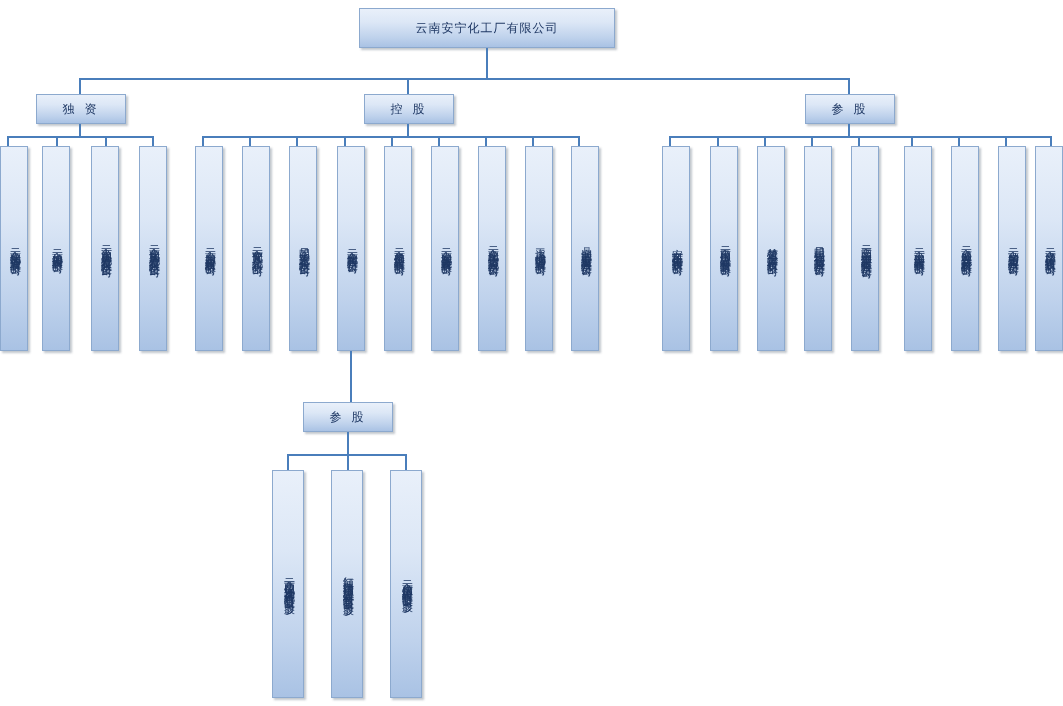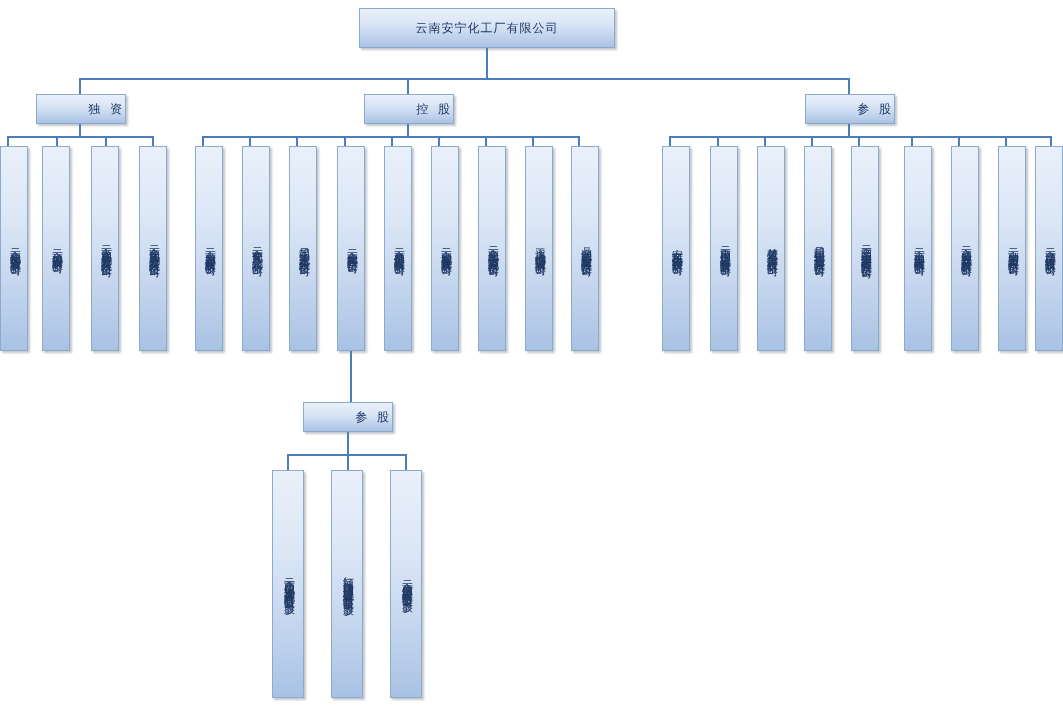--- a/index.html
+++ b/index.html
@@ -38,21 +38,21 @@
     overflow: hidden;
   }
 
   
   .hbox {
     font-size: 12px;
     letter-spacing: 1px;
     white-space: nowrap;
     text-align: center;
   }
-  .catbox { font-size: 12px; letter-spacing: 3px; justify-content: flex-end; }
+  .catbox { font-size: 12px; letter-spacing: 3px; }
 
   
   .vbox {
     writing-mode: vertical-rl;
     text-orientation: upright;
     font-size: 11px;
     line-height: 1.18;
     letter-spacing: 1.5px;
     padding: 6px 1px;
     align-items: center;

